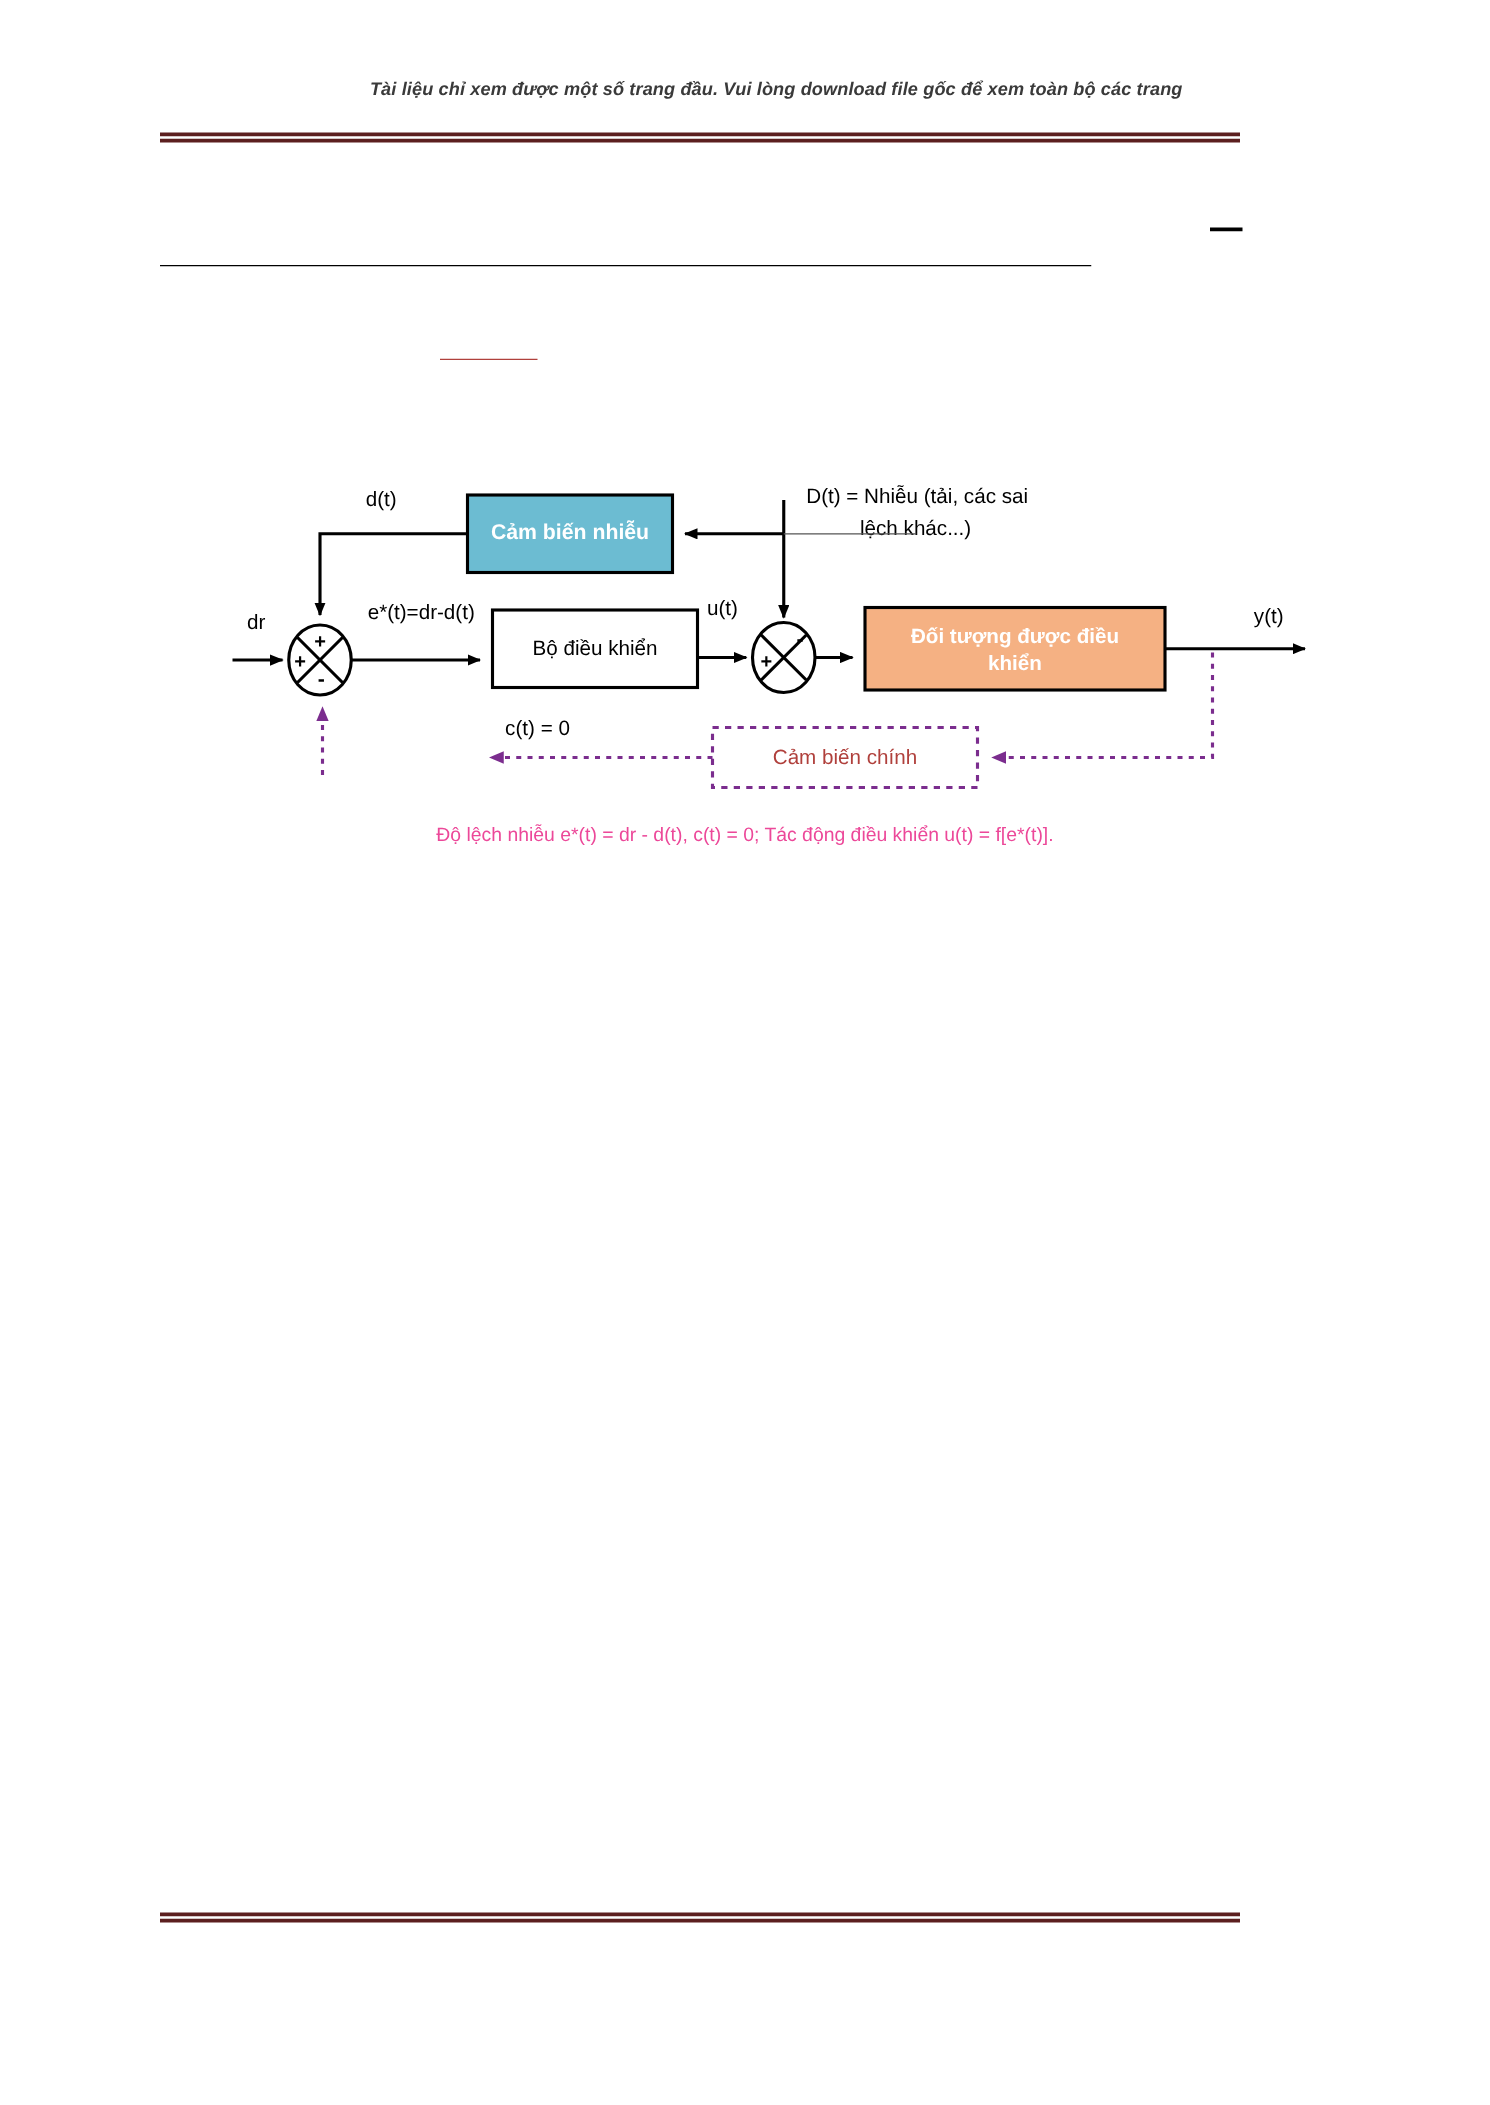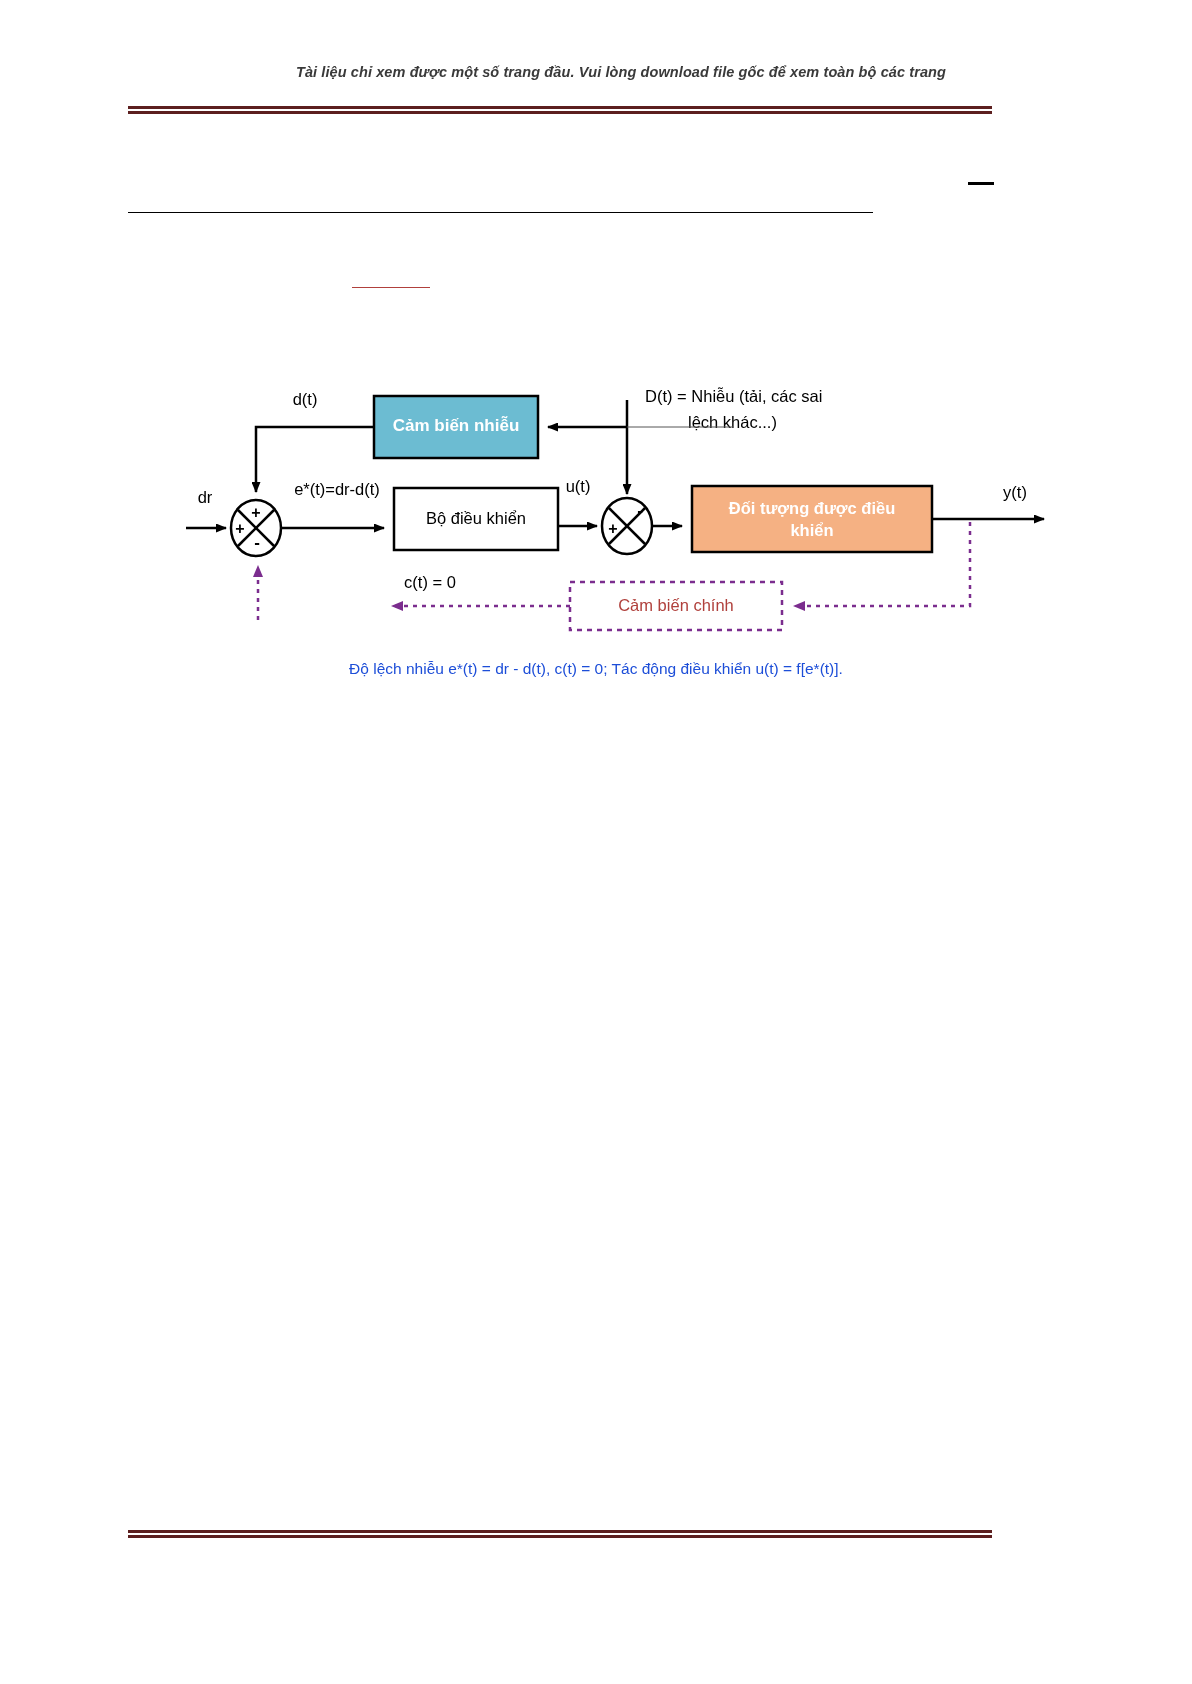--- a/index.html
+++ b/index.html
@@ -85,21 +85,21 @@
     pointer-events: none;
   }
 
   .caption {
     position: absolute;
     left: 0;
     top: 660px;
     width: 1192px;
     text-align: center;
     font-size: 15.5px;
-    color: #1d4ed8;
+    color: #ec4899;
   }
 </style>
 </head>
 <body>
 
 <div id="page">
 
   <div class="watermark-note">Tài liệu chỉ xem được một số trang đầu. Vui lòng download file gốc để xem toàn bộ các trang</div>
 
   <div class="rule-double" id="header-rule"></div>

